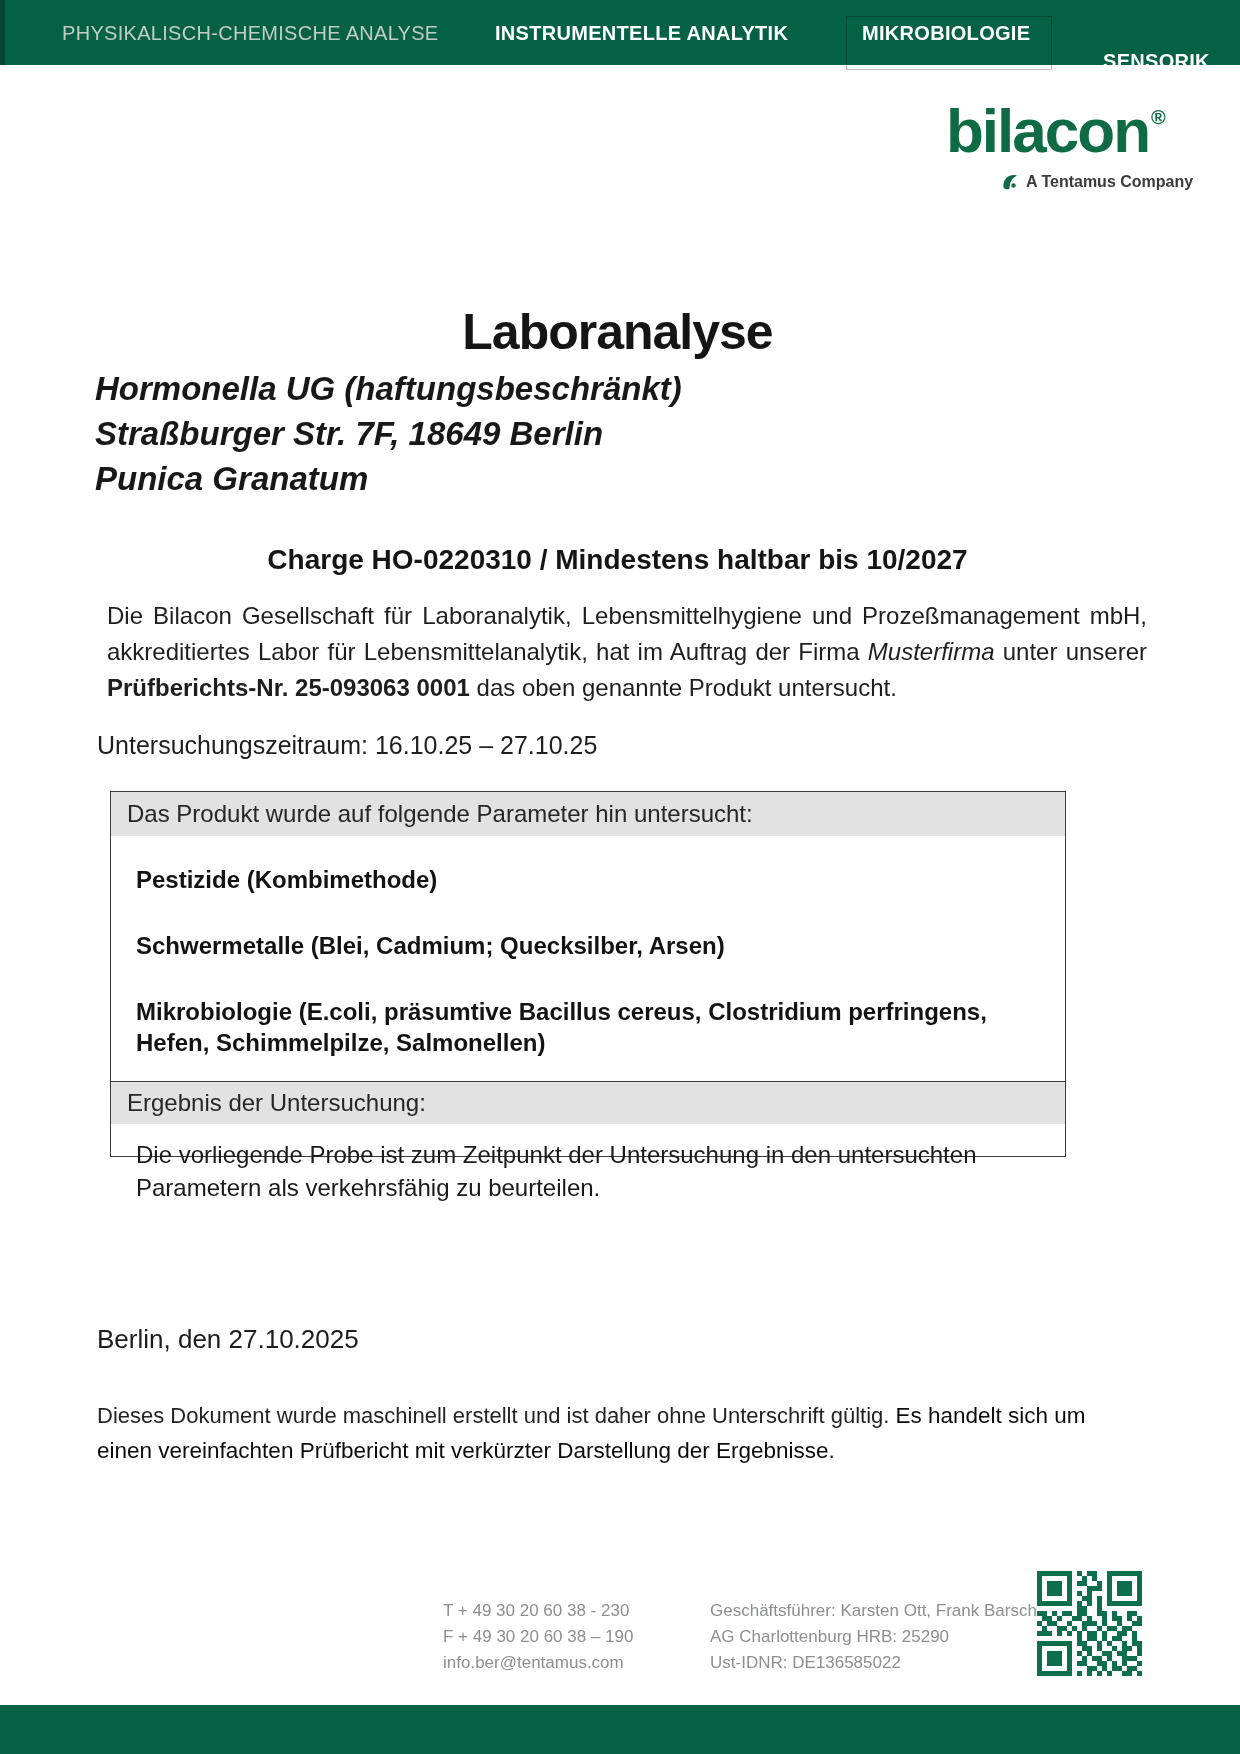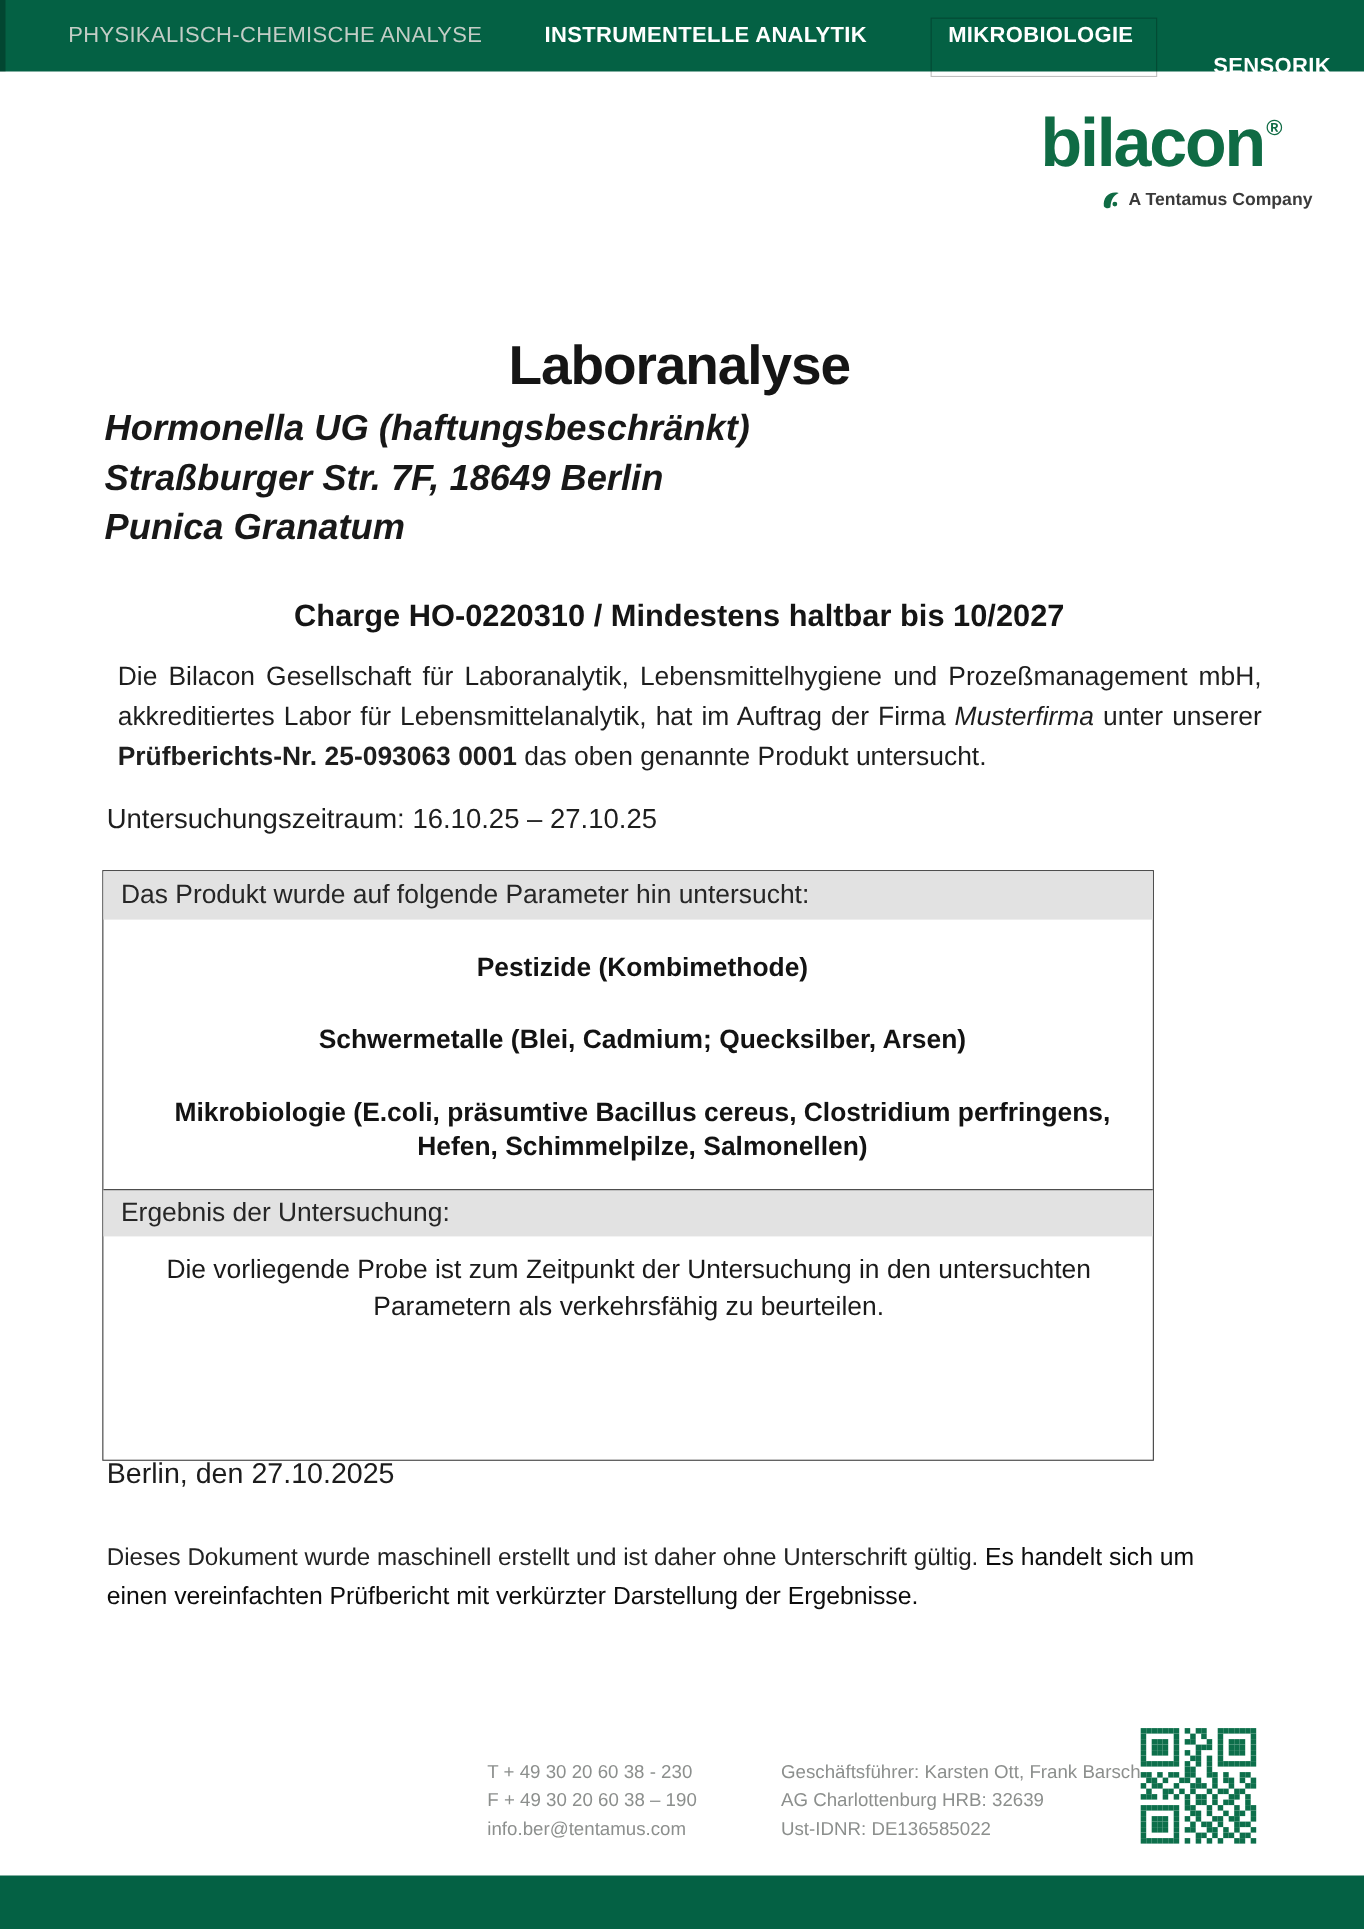--- a/index.html
+++ b/index.html
@@ -34,22 +34,22 @@
               font-weight:700;font-size:28px;line-height:36px;color:#151515;margin-top:36px;}
 
   
   .intro{position:absolute;left:107px;width:1040px;top:598px;font-size:24px;line-height:36px;
          text-align:justify;color:#1e1e1e;}
   .intro .it{font-style:italic;}
   .intro .bd{font-weight:700;}
   .period{position:absolute;left:97px;top:730px;font-size:25px;line-height:30px;color:#1e1e1e;}
 
   
-  .pbox{position:absolute;left:93px;top:791px;width:956px;height:537px;
-        border:1.5px solid #3c3c3c;box-sizing:border-box;background:#fff;text-align:center;}
+  .pbox{position:absolute;left:110px;top:791px;width:956px;height:366px;
+        border:1.5px solid #3c3c3c;box-sizing:border-box;background:#fff;}
   .band{position:absolute;left:0;right:0;background:#e2e2e2;display:flex;align-items:center;
         padding-left:16px;font-size:24px;color:#262626;}
   .band1{top:0;height:44px;}
   .band2{top:289px;height:43px;border-top:1px solid #3c3c3c;box-sizing:border-box;}
   .pitem{position:absolute;left:25px;width:930px;font-weight:700;font-size:24px;line-height:31px;color:#131313;}
   .pitem1{top:72px;} .pitem2{top:138px;} .pitem3{top:204px;}
   .presult{position:absolute;left:25px;top:346px;width:905px;font-size:24px;line-height:33px;color:#1a1a1a;}
 
   
   .dateline{position:absolute;left:97px;top:1322px;font-size:26px;line-height:34px;color:#1c1c1c;}
@@ -111,21 +111,21 @@
   <div class="dateline">Berlin, den 27.10.2025</div>
   <div class="disclaimer"><span>Dieses Dokument wurde maschinell erstellt und ist daher ohne Unterschrift gültig. </span><span class="s2">Es handelt sich um einen vereinfachten Prüfbericht mit verkürzter Darstellung der Ergebnisse.</span></div>
 
   <div class="fcol fcol2">
     <div>T + 49 30 20 60 38 - 230</div>
     <div>F + 49 30 20 60 38 – 190</div>
     <div>info.ber@tentamus.com</div>
   </div>
   <div class="fcol fcol3">
     <div>Geschäftsführer: Karsten Ott, Frank Barsch</div>
-    <div>AG Charlottenburg HRB: 32639</div>
+    <div>AG Charlottenburg HRB: 25290</div>
     <div>Ust-IDNR: DE136585022</div>
   </div>
   <div class="qr" style="grid-template-columns: repeat(21, 1fr);">
       <div class="qr-on"></div>
       <div class="qr-on"></div>
       <div class="qr-on"></div>
       <div class="qr-on"></div>
       <div class="qr-on"></div>
       <div class="qr-on"></div>
       <div class="qr-on"></div>

